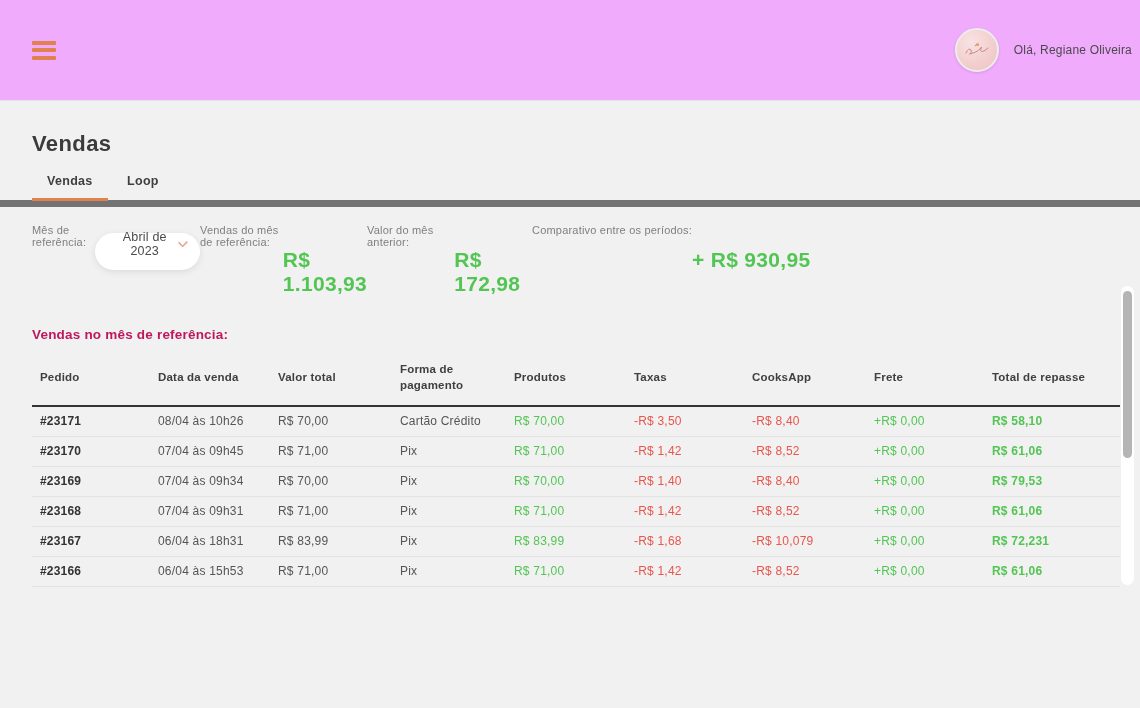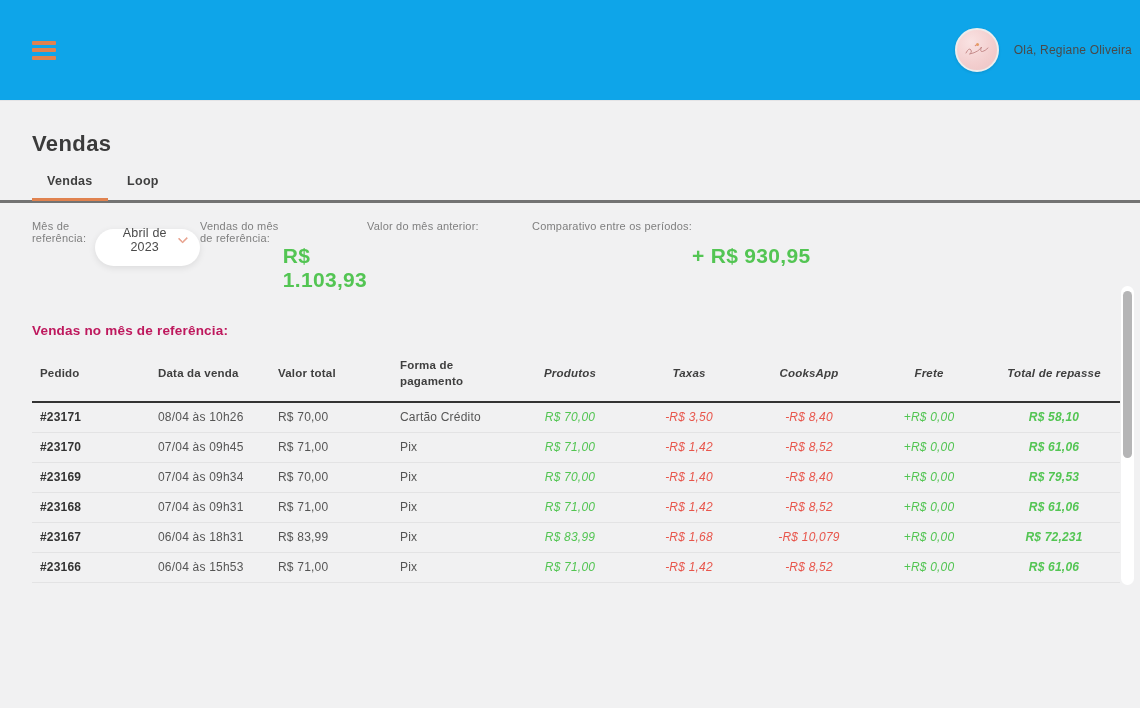--- a/index.html
+++ b/index.html
@@ -12,21 +12,21 @@
   html,body{margin:0;padding:0;}
   body{
     width:1140px;height:708px;position:relative;overflow:hidden;
     background:#f1f1f2;
     font-family:"Liberation Sans", sans-serif;
     color:#3d3d3d;
   }
 
   
   .topbar{
-    height:101px;background:#0ea5e9;
+    height:101px;background:#f0abfc;
     border-bottom:1px solid #e4e4e6;
     display:flex;align-items:center;justify-content:space-between;
     padding:0 8px 0 32px;
   }
   .hamburger{
     width:24px;height:19px;display:flex;flex-direction:column;justify-content:space-between;
     background:none;border:none;padding:0;cursor:pointer;
   }
   .hamburger .bar{display:block;height:4px;width:100%;background:var(--accent);border-radius:1px;}
   .userbox{display:flex;align-items:center;gap:15px;padding-right:0;}
@@ -38,21 +38,21 @@
     display:flex;align-items:center;justify-content:center;
     cursor:pointer;position:relative;overflow:hidden;
   }
   .avatar svg{width:30px;height:22px;}
   .greeting{font-size:12px;color:#4a4a4a;letter-spacing:.2px;}
 
   
   .page-title{
     margin:30px 0 0 32px;font-size:22px;font-weight:700;color:#3b3b3b;letter-spacing:.4px;
   }
-  .tabsbar{margin-top:13px;border-bottom:3px solid #737373;padding-left:32px;}
+  .tabsbar{margin-top:13px;border-bottom:7px solid #737373;padding-left:32px;}
   .tab{
     display:inline-block;background:none;border:none;cursor:pointer;
     padding:4px 15px 10px;font-family:inherit;
     font-size:12.5px;font-weight:700;color:#3f3f3f;letter-spacing:.3px;
     border-bottom:3px solid transparent;margin-bottom:-1px;
   }
   .tab.active{border-bottom-color:var(--accent);}
 
   
   .filters{display:flex;align-items:flex-start;margin:17px 0 0 32px;}
@@ -81,21 +81,21 @@
   th{
     font-size:11.5px;font-weight:700;color:#3f3f3f;letter-spacing:.2px;
     text-align:left;vertical-align:middle;padding:14px 4px 12px 8px;line-height:1.35;
     border-bottom:2px solid #333333;
   }
   td{
     font-size:12px;color:#555555;letter-spacing:.2px;
     padding:0 4px 0 8px;height:30px;border-bottom:1px solid #e3e3e4;
     white-space:nowrap;
   }
-  th.num,td.num{text-align:center;padding-left:4px;font-style:italic;}
+  th.num,td.num{padding-left:4px;}
   td.pedido{font-weight:700;color:#333333;}
   td.green{color:var(--green);}
   td.red{color:var(--red);}
   td.total{color:var(--green);font-weight:700;}
   col.c1{width:118px;} col.c2{width:120px;} col.c3{width:122px;} col.c4{width:118px;}
   col.c5{width:120px;} col.c6{width:118px;} col.c7{width:122px;} col.c8{width:118px;} col.c9{width:132px;}
 
   
   .vscroll{
     position:absolute;left:1121px;top:286px;width:13px;height:299px;
@@ -141,20 +141,21 @@
       <span class="val">Abril de 2023</span>
       <span class="chev"></span>
     </button>
   </div>
   <div class="fblock b2">
     <span class="flabel">Vendas do mês de referência:</span>
     <span class="fvalue">R$ 1.103,93</span>
   </div>
   <div class="fblock b3">
     <span class="flabel">Valor do mês anterior:</span>
+    <span class="fvalue">R$ 172,98</span>
   </div>
   <div class="fblock">
     <span class="flabel">Comparativo entre os períodos:</span>
     <span class="fvalue">+ R$ 930,95</span>
   </div>
 </section>
 
 <h2 class="section-title">Vendas no mês de referência:</h2>
 
 <div class="tablewrap">

